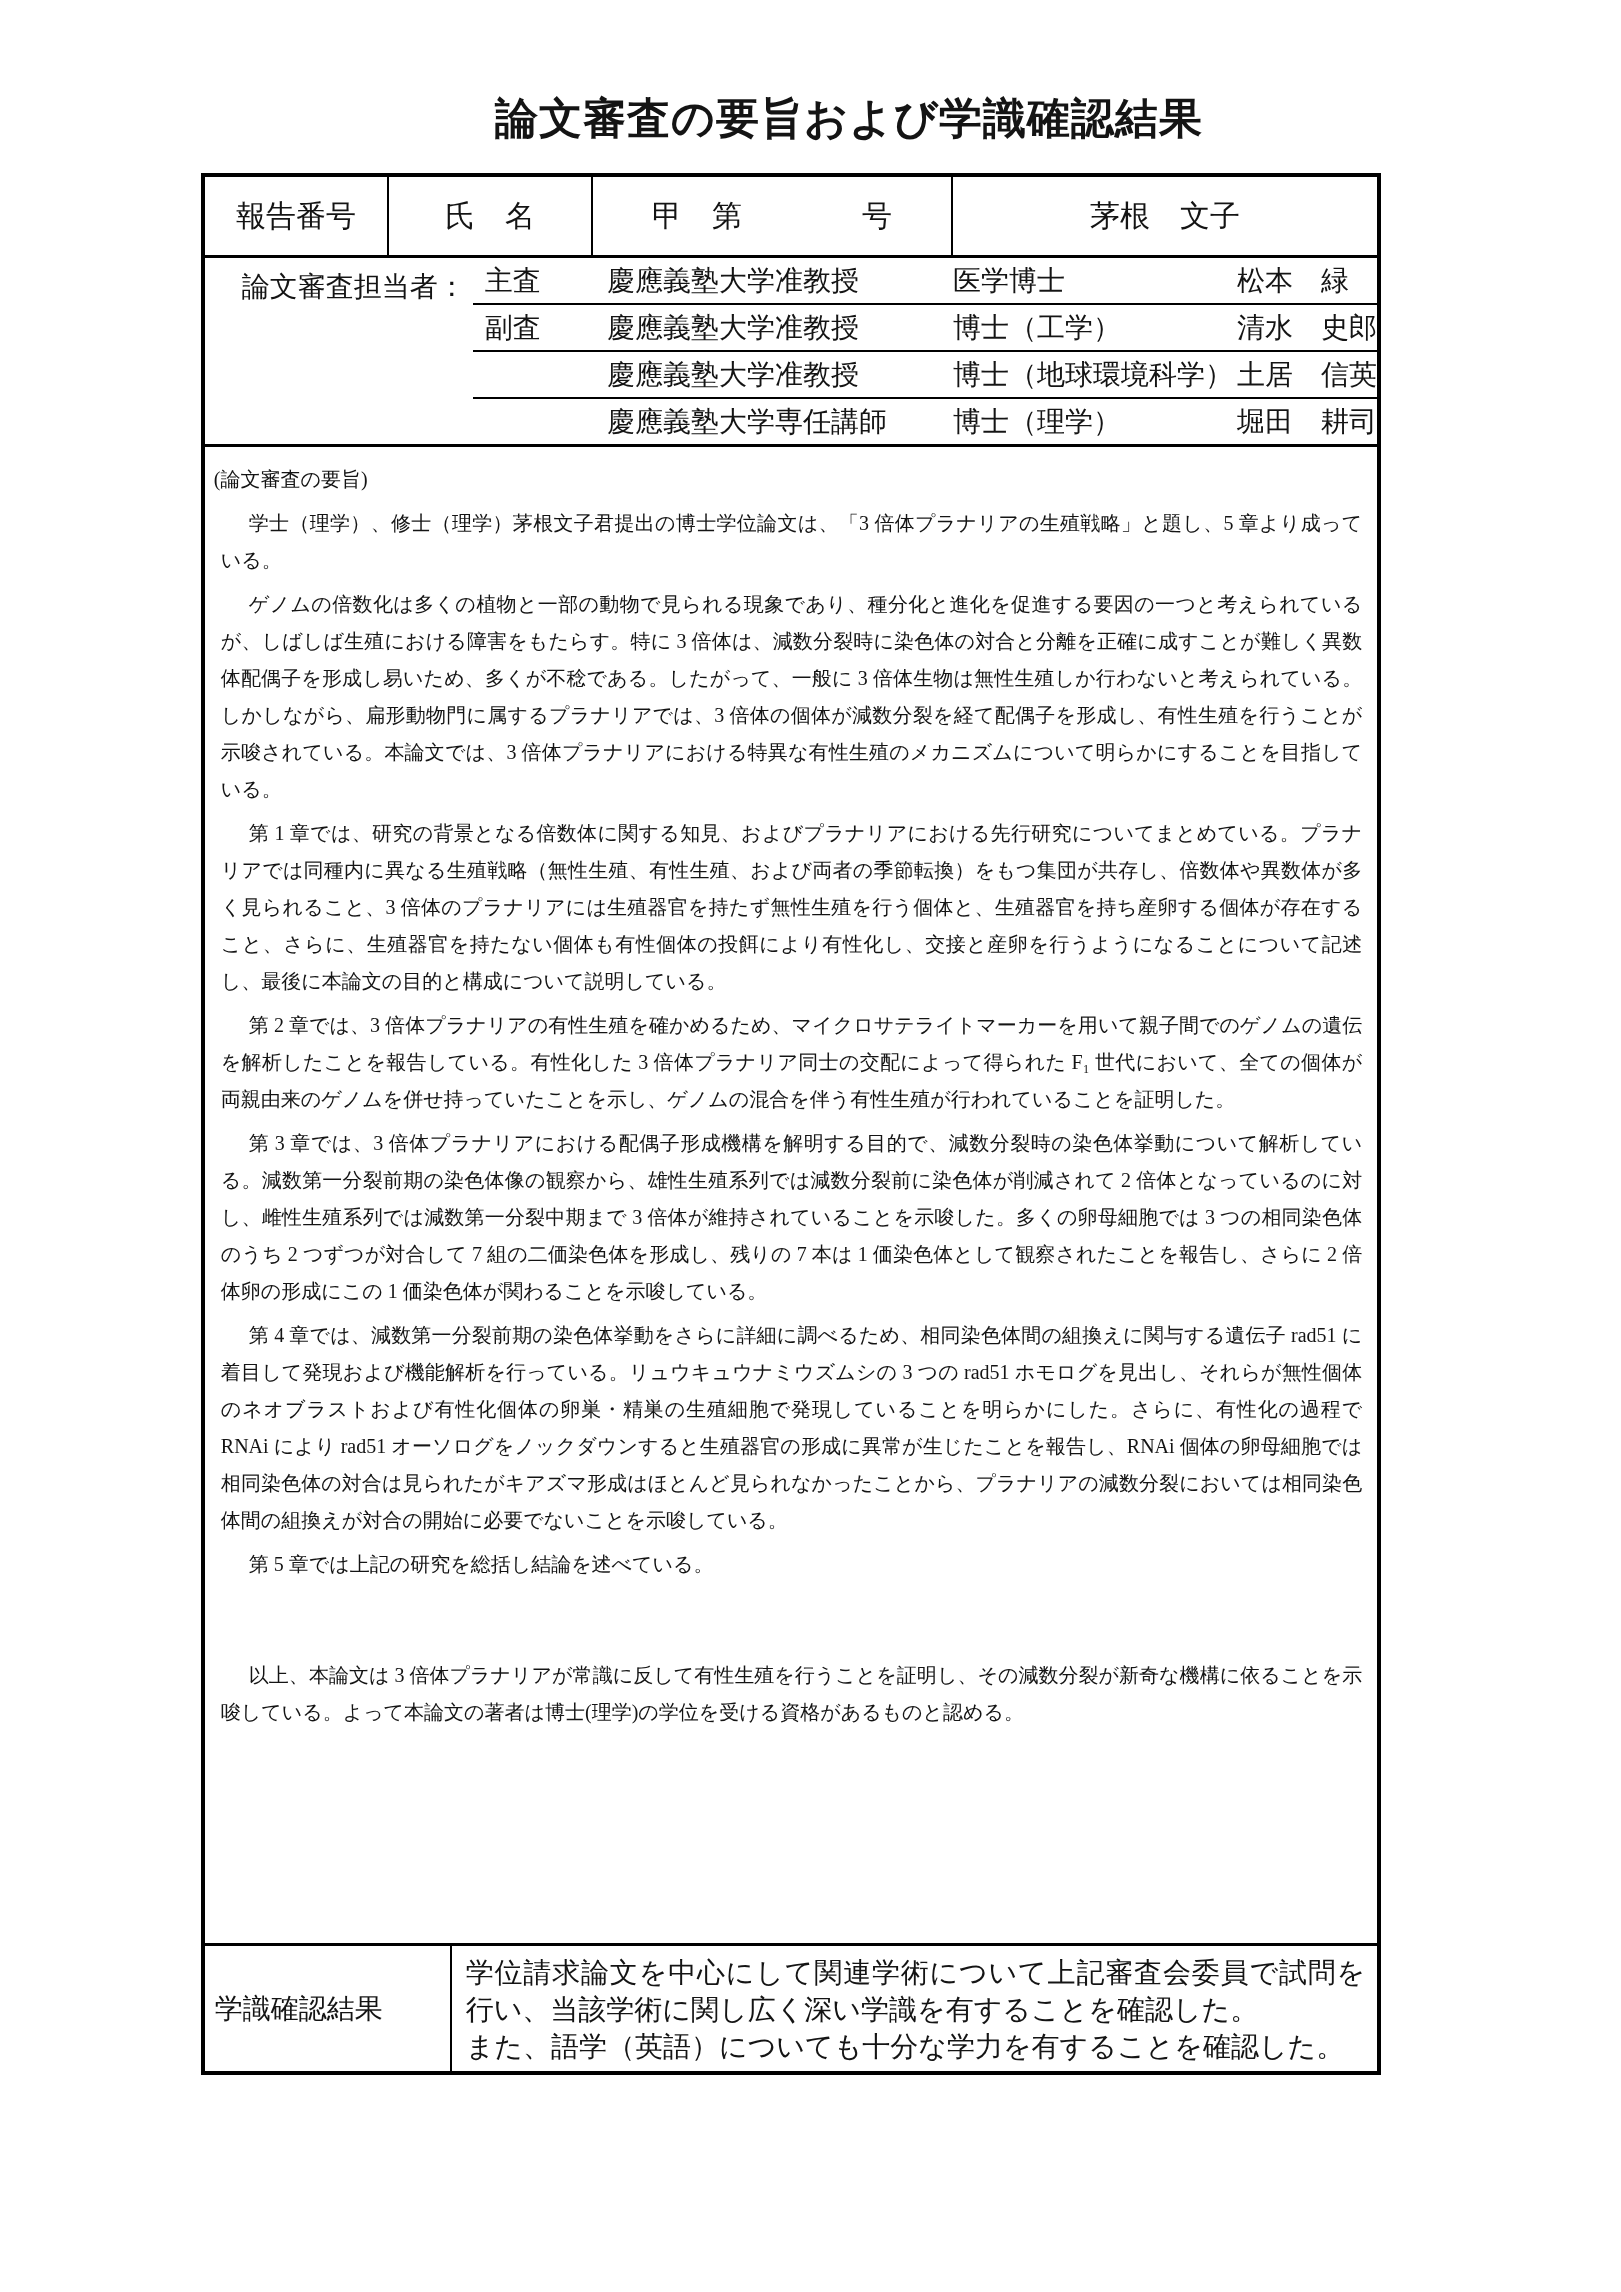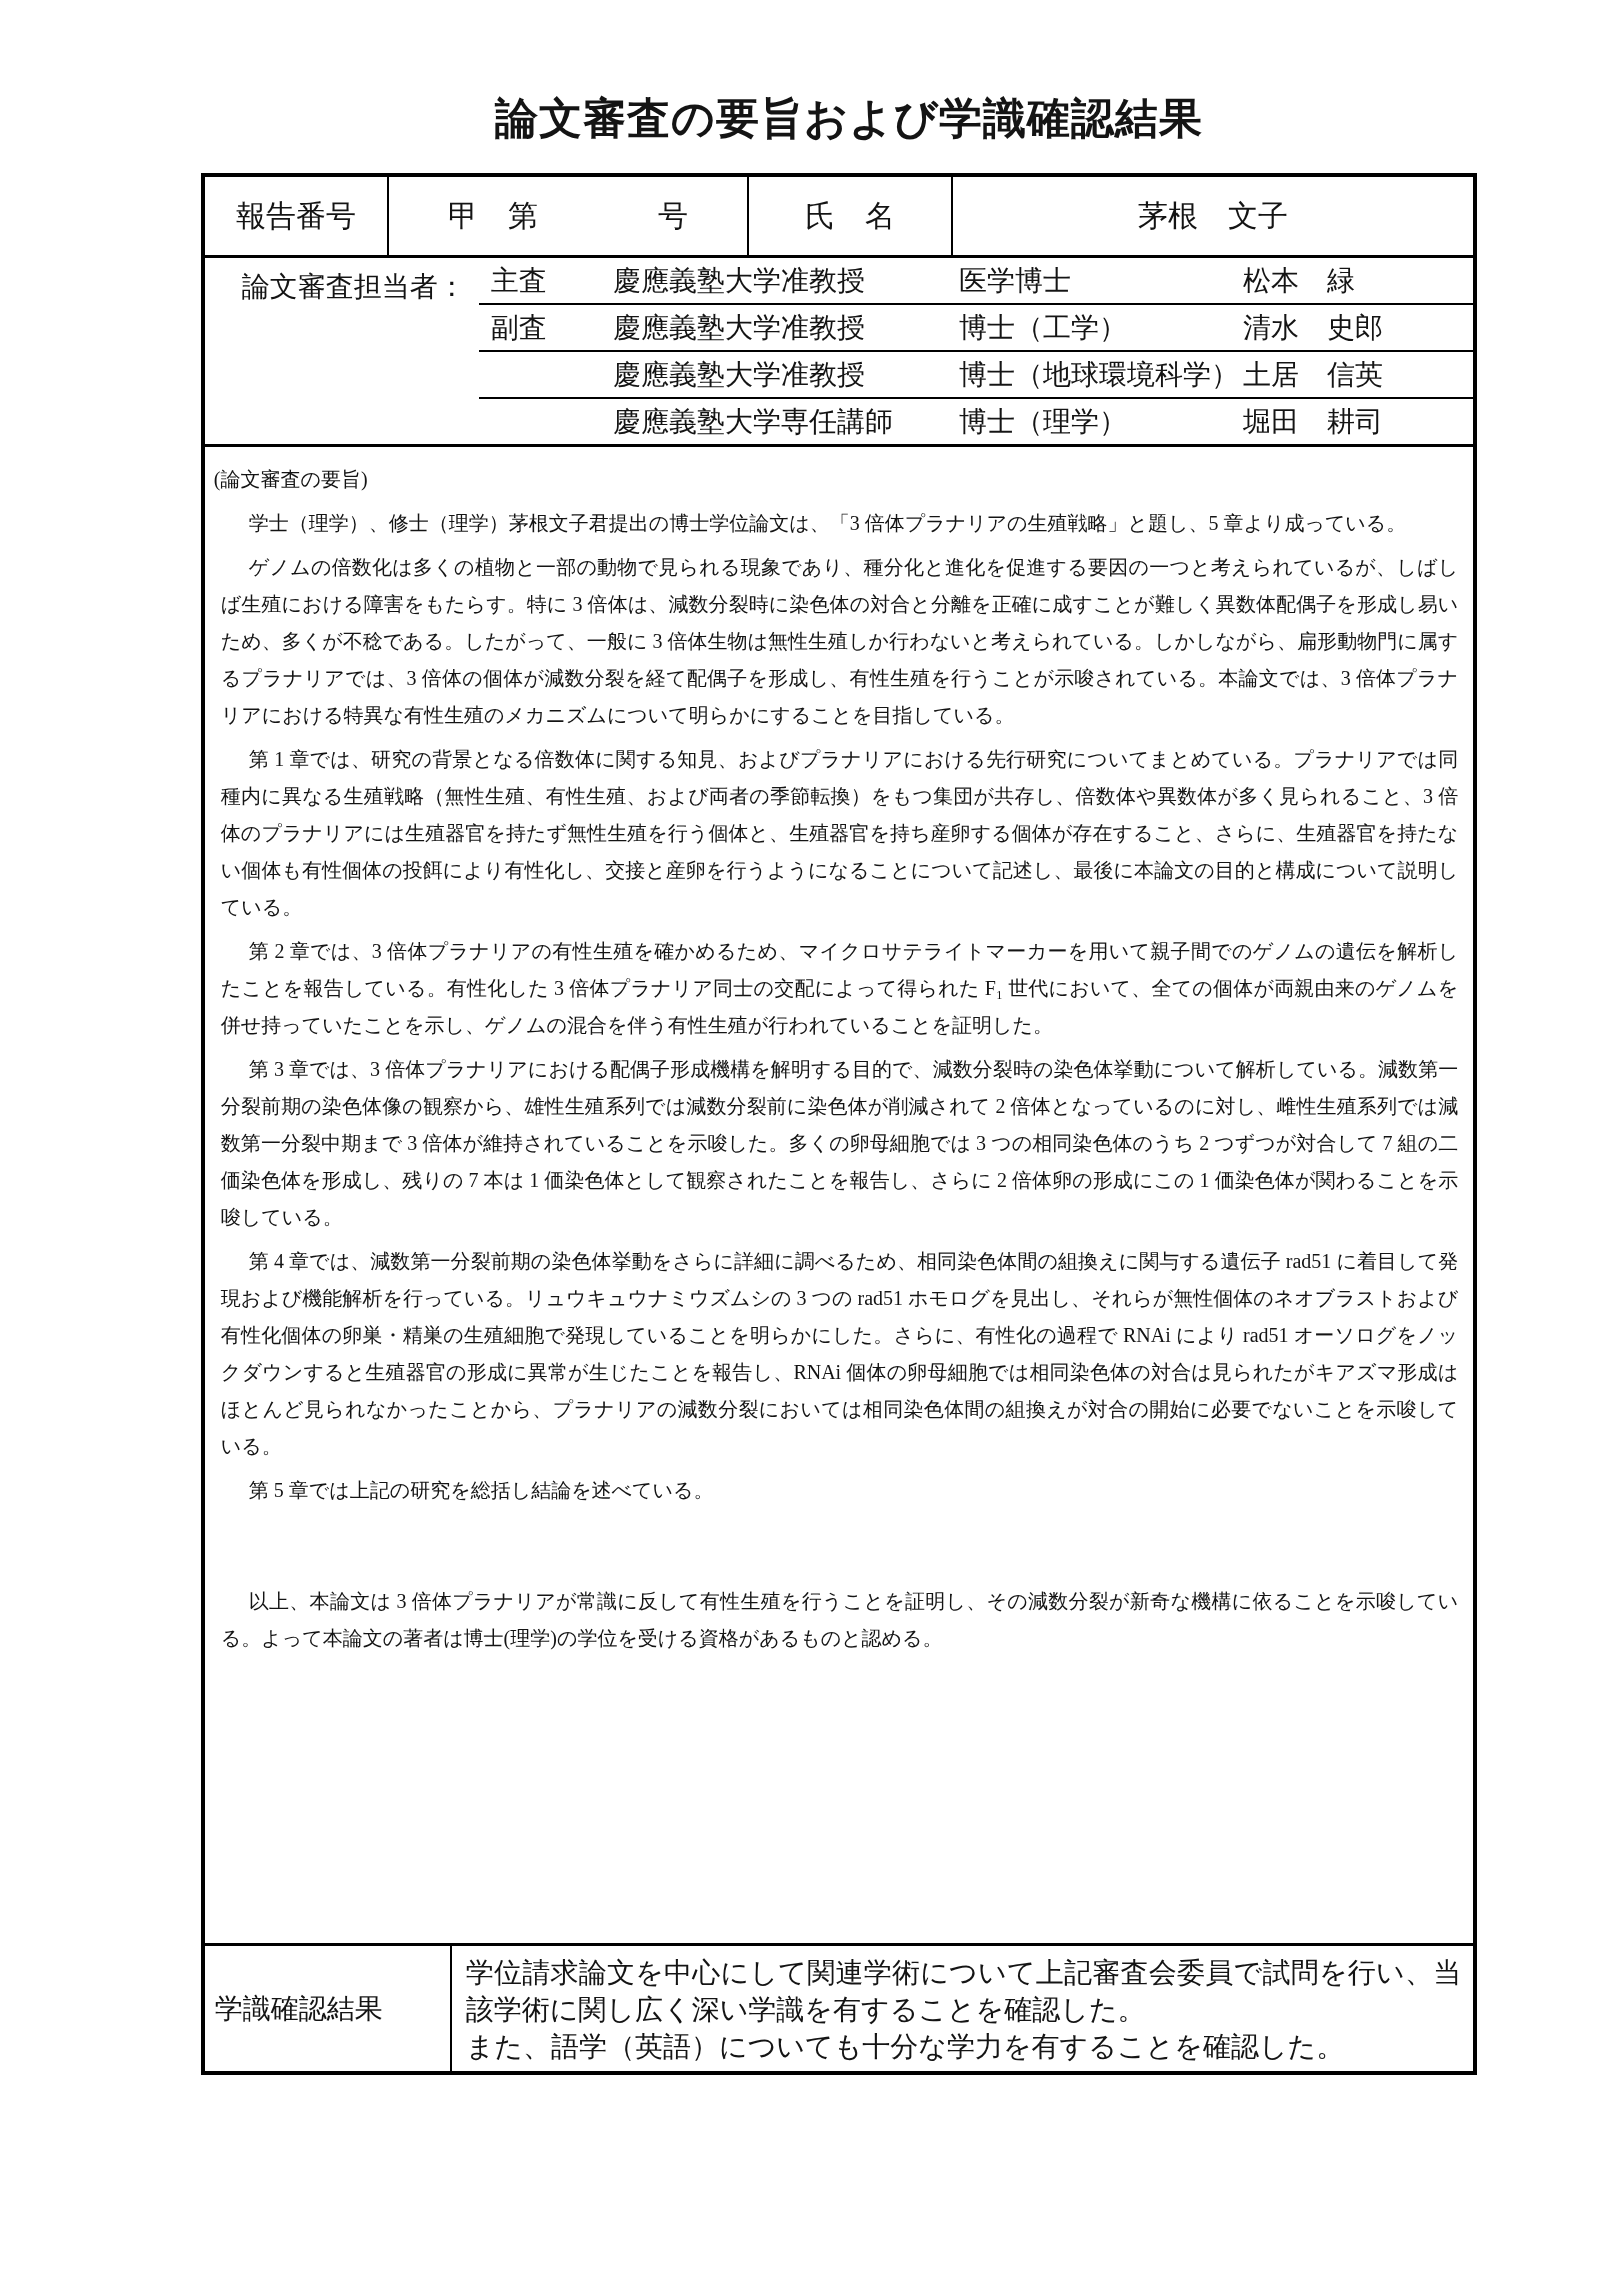--- a/index.html
+++ b/index.html
@@ -12,21 +12,21 @@
     font-family:"Liberation Serif","DejaVu Serif",serif;
     overflow:hidden;
   }
   .doc-title {
     position:absolute; top:90px; left:211px; width:1276px;
     margin:0; text-align:center;
     font-size:43px; font-weight:bold; letter-spacing:1px;
     white-space:pre;
   }
   .doc-table {
-    position:absolute; left:201px; top:173px; width:1276px;
+    position:absolute; left:201px; top:173px; width:1180px;
     border:4.9px solid #000; box-sizing:border-box;
     background:#fff;
   }
   
   .row1 { display:flex; height:78px; border-bottom:3.9px solid #000; font-size:30px; }
   .row1 .cell { display:flex; align-items:center; justify-content:center; box-sizing:border-box; white-space:pre; }
   .cell-report-label { width:184px; border-right:2.9px solid #000; }
   .cell-report-value { width:360px; border-right:2.9px solid #000; }
   .cell-name-label   { width:204px; border-right:2.9px solid #000; }
   .cell-name-value   { flex:1; }
@@ -63,22 +63,22 @@
 <body>
 
 <div class="page">
 
   <h1 class="doc-title">論文審査の要旨および学識確認結果</h1>
 
   <div class="doc-table">
 
     <div class="row1">
       <div class="cell cell-report-label">報告番号</div>
+      <div class="cell cell-name-label">氏　名</div>
       <div class="cell cell-report-value">甲　第　　　　号</div>
-      <div class="cell cell-name-label">氏　名</div>
       <div class="cell cell-name-value">茅根　文子</div>
     </div>
 
     <div class="committee">
       <div class="committee-label">論文審査担当者：</div>
       <div class="committee-rows">
           <div class="c-row"><div class="c-role">主査</div><div class="c-aff">慶應義塾大学准教授</div><div class="c-deg">医学博士</div><div class="c-name">松本　緑</div></div>
           <div class="c-row"><div class="c-role">副査</div><div class="c-aff">慶應義塾大学准教授</div><div class="c-deg">博士（工学）</div><div class="c-name">清水　史郎</div></div>
           <div class="c-row"><div class="c-role"></div><div class="c-aff">慶應義塾大学准教授</div><div class="c-deg">博士（地球環境科学）</div><div class="c-name">土居　信英</div></div>
           <div class="c-row"><div class="c-role"></div><div class="c-aff">慶應義塾大学専任講師</div><div class="c-deg">博士（理学）</div><div class="c-name">堀田　耕司</div></div>

